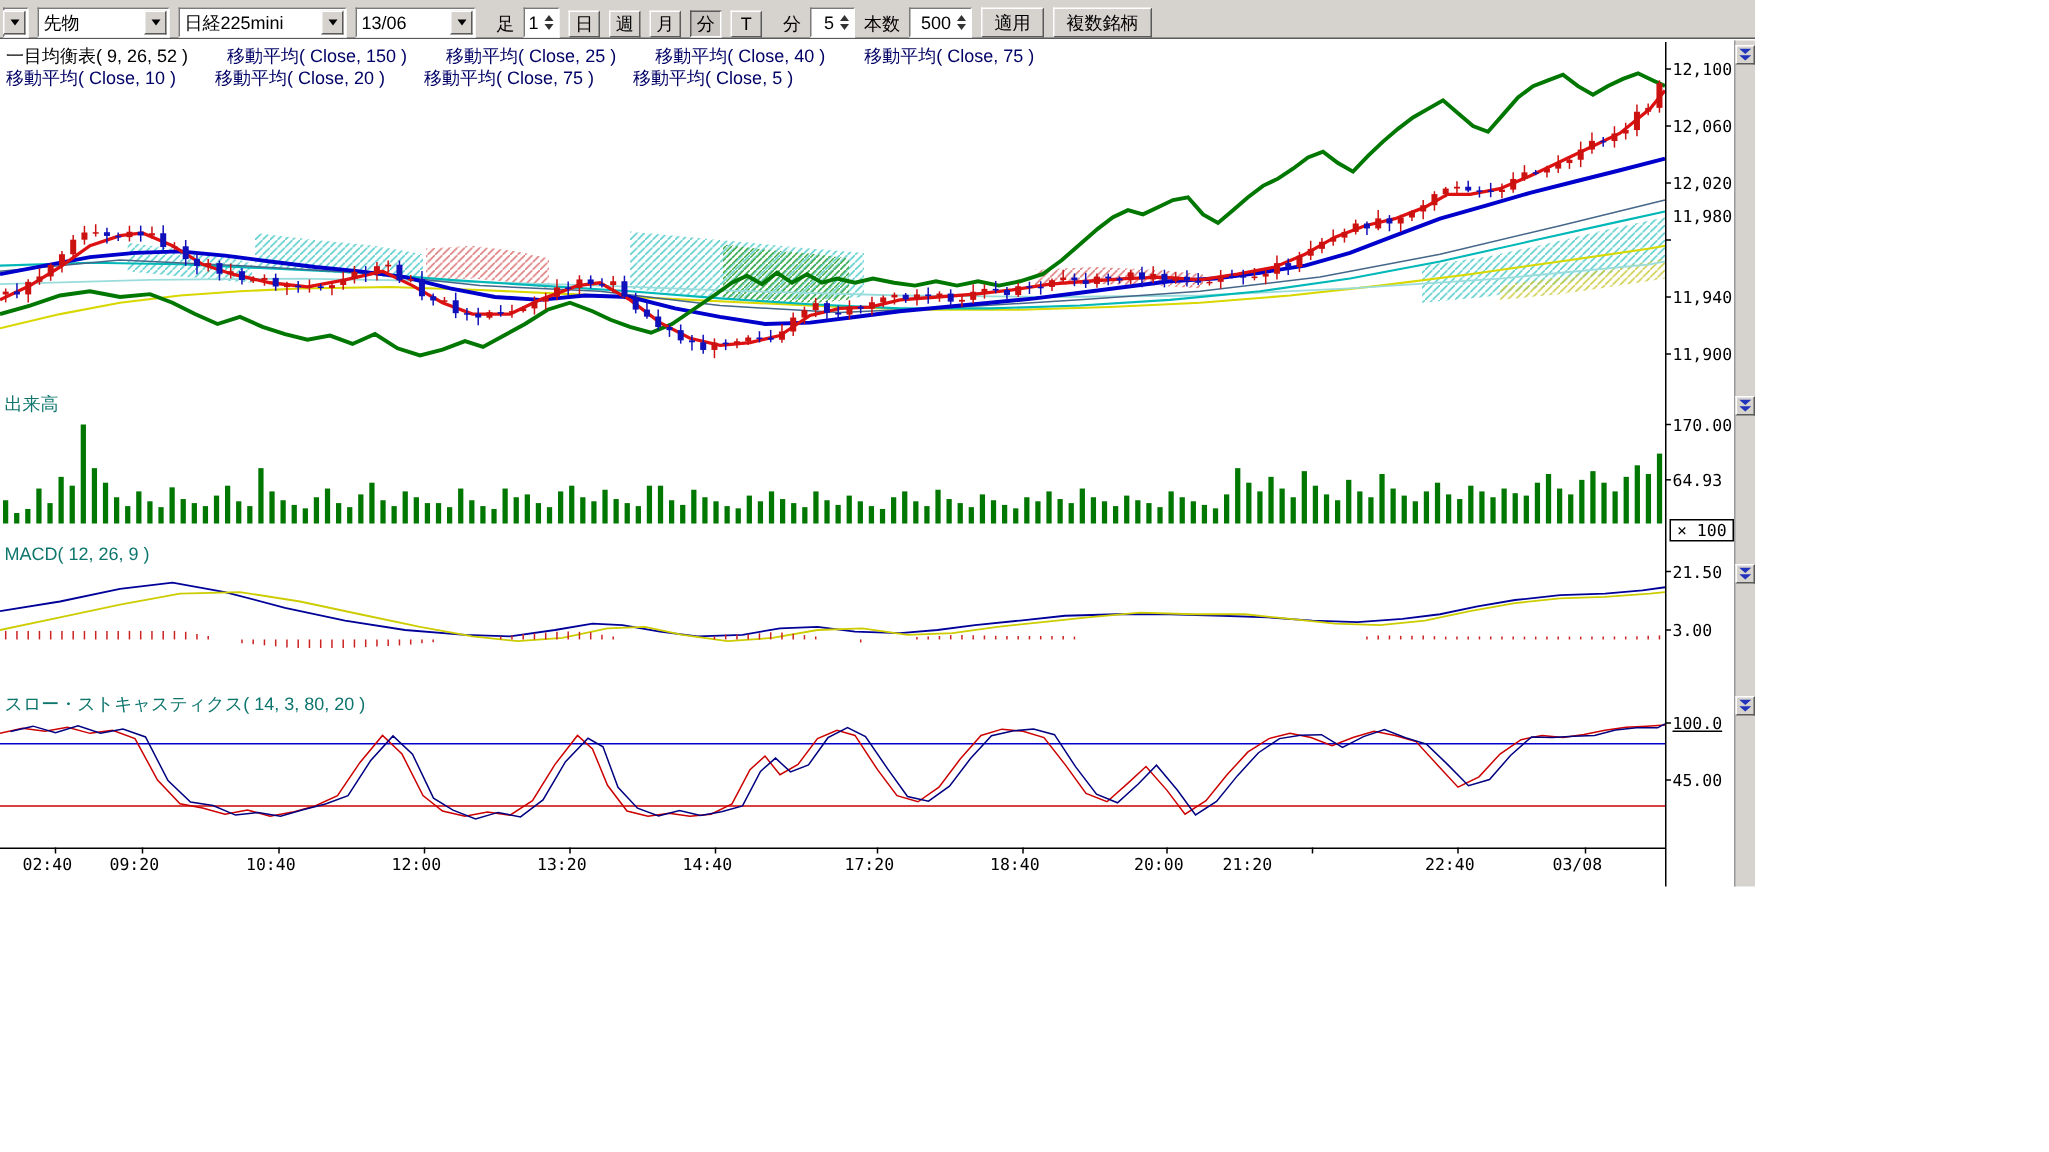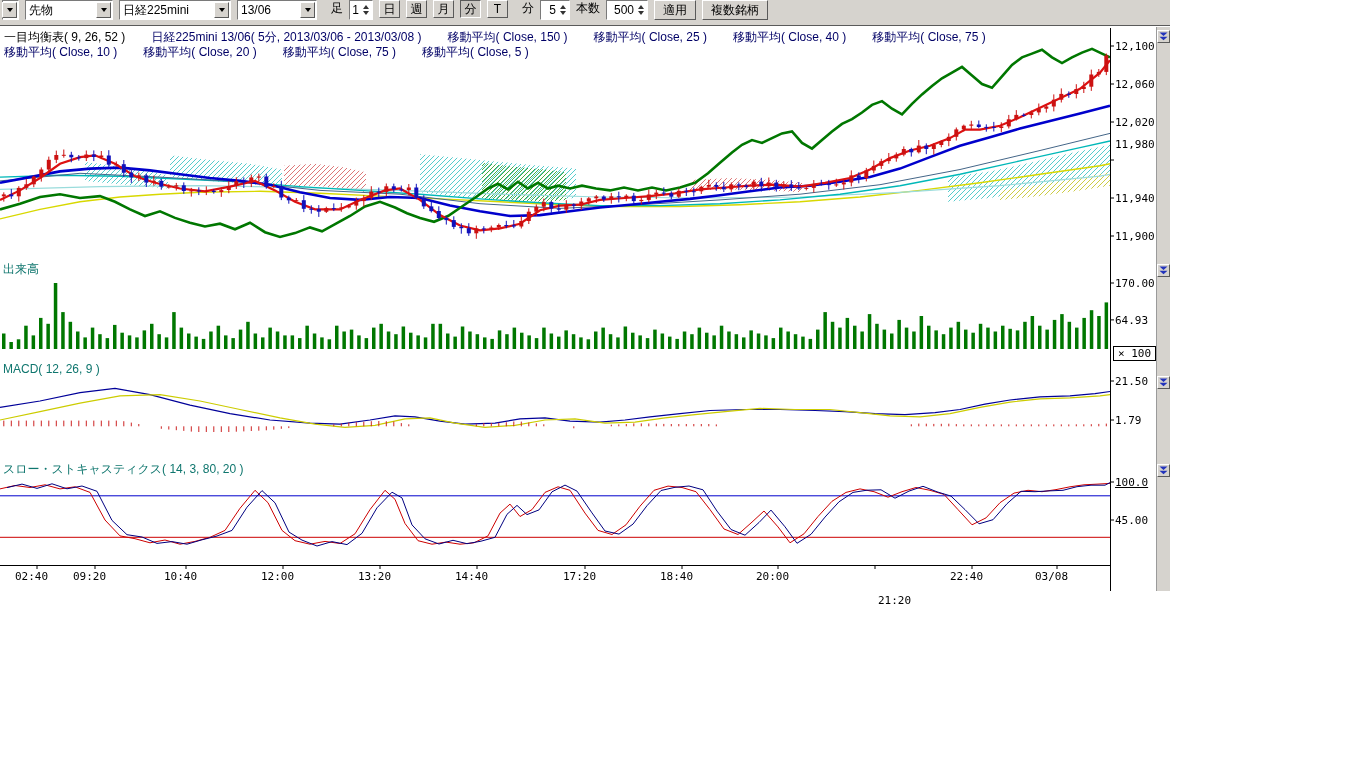--- a/index.html
+++ b/index.html
@@ -1,20 +1,20 @@
 <!DOCTYPE html>
 <html><head>
 <meta charset="utf-8">
 <style>
 *{box-sizing:border-box;margin:0;padding:0}
 html,body{width:1366px;height:768px;background:#fff;overflow:hidden;position:relative;
   font-family:"Liberation Sans",sans-serif}
 
 .toolbar{position:absolute;left:0;top:0;width:1170px;height:26px;background:#d6d3ce;
-  border-bottom:1px solid #5a5a5a;display:flex;align-items:flex-start;gap:6px;padding:0 2px;z-index:10}
+  border-bottom:1px solid #5a5a5a;display:flex;align-items:flex-end;gap:6px;padding:0 2px;z-index:10}
 .combo{height:20px;background:#fff;border:1px solid;border-color:#7a7a7a #fff #fff #7a7a7a;
   display:flex;align-items:center;justify-content:space-between;font-size:12px;padding-left:3px}
 .combo .cval{white-space:nowrap;overflow:hidden}
 .stub{width:17px;padding-left:0;justify-content:flex-end}
 .w88{width:88px}.w112{width:112px}.w80{width:80px}
 .dd-btn{width:15px;height:16px;background:#d6d3ce;border:1px solid;border-color:#fff #5a5a5a #5a5a5a #fff;
   display:flex;align-items:center;justify-content:center;margin-right:1px;flex:none}
 .caret{display:block;width:0;height:0;border-left:3px solid transparent;border-right:3px solid transparent;border-top:4px solid #000}
 .lbl{font-size:12px;color:#000;white-space:nowrap}
 .ml8{margin-left:8px}
@@ -678,40 +678,39 @@
 <div id="axis-layer">
     <div class="ax" style="left: 1115px; top: 40px;">12,100</div>
     <div class="ax" style="left: 1115px; top: 78px;">12,060</div>
     <div class="ax" style="left: 1115px; top: 116px;">12,020</div>
     <div class="ax" style="left: 1115px; top: 138px;">11,980</div>
     <div class="ax" style="left: 1115px; top: 192px;">11,940</div>
     <div class="ax" style="left: 1115px; top: 230px;">11,900</div>
     <div class="ax" style="left: 1115px; top: 277px;">170.00</div>
     <div class="ax" style="left: 1115px; top: 313.882px;">64.93</div>
     <div class="ax" style="left: 1115px; top: 375px;">21.50</div>
-    <div class="ax" style="left: 1115px; top: 414px;">1.79</div>
+    <div class="ax" style="left: 1115px; top: 414px;">3.00</div>
     <div class="ax" style="left: 1115px; top: 476px; text-decoration: underline;">100.0</div>
     <div class="ax" style="left: 1115px; top: 514px;">45.00</div>
     <div class="ax time" style="left: 15px; top: 570px;">02:40</div>
     <div class="ax time" style="left: 73px; top: 570px;">09:20</div>
     <div class="ax time" style="left: 164px; top: 570px;">10:40</div>
     <div class="ax time" style="left: 261px; top: 570px;">12:00</div>
     <div class="ax time" style="left: 358px; top: 570px;">13:20</div>
     <div class="ax time" style="left: 455px; top: 570px;">14:40</div>
     <div class="ax time" style="left: 563px; top: 570px;">17:20</div>
     <div class="ax time" style="left: 660px; top: 570px;">18:40</div>
     <div class="ax time" style="left: 756px; top: 570px;">20:00</div>
-    <div class="ax time" style="left: 878px; top: 570px; margin-top: 24px;">21:20</div>
+    <div class="ax time" style="left: 815px; top: 570px;">21:20</div>
     <div class="ax time" style="left: 950px; top: 570px;">22:40</div>
     <div class="ax time" style="left: 1035px; top: 570px;">03/08</div>
   </div>
 
 <div class="hdr" id="hdr1">
   <span class="k">一目均衡表( 9, 26, 52 )</span>
-  <span>日経225mini 13/06( 5分, 2013/03/06 - 2013/03/08 )</span>
   <span>移動平均( Close, 150 )</span>
   <span>移動平均( Close, 25 )</span>
   <span>移動平均( Close, 40 )</span>
   <span>移動平均( Close, 75 )</span>
 </div>
 <div class="hdr" id="hdr2">
   <span>移動平均( Close, 10 )</span>
   <span>移動平均( Close, 20 )</span>
   <span>移動平均( Close, 75 )</span>
   <span>移動平均( Close, 5 )</span>

